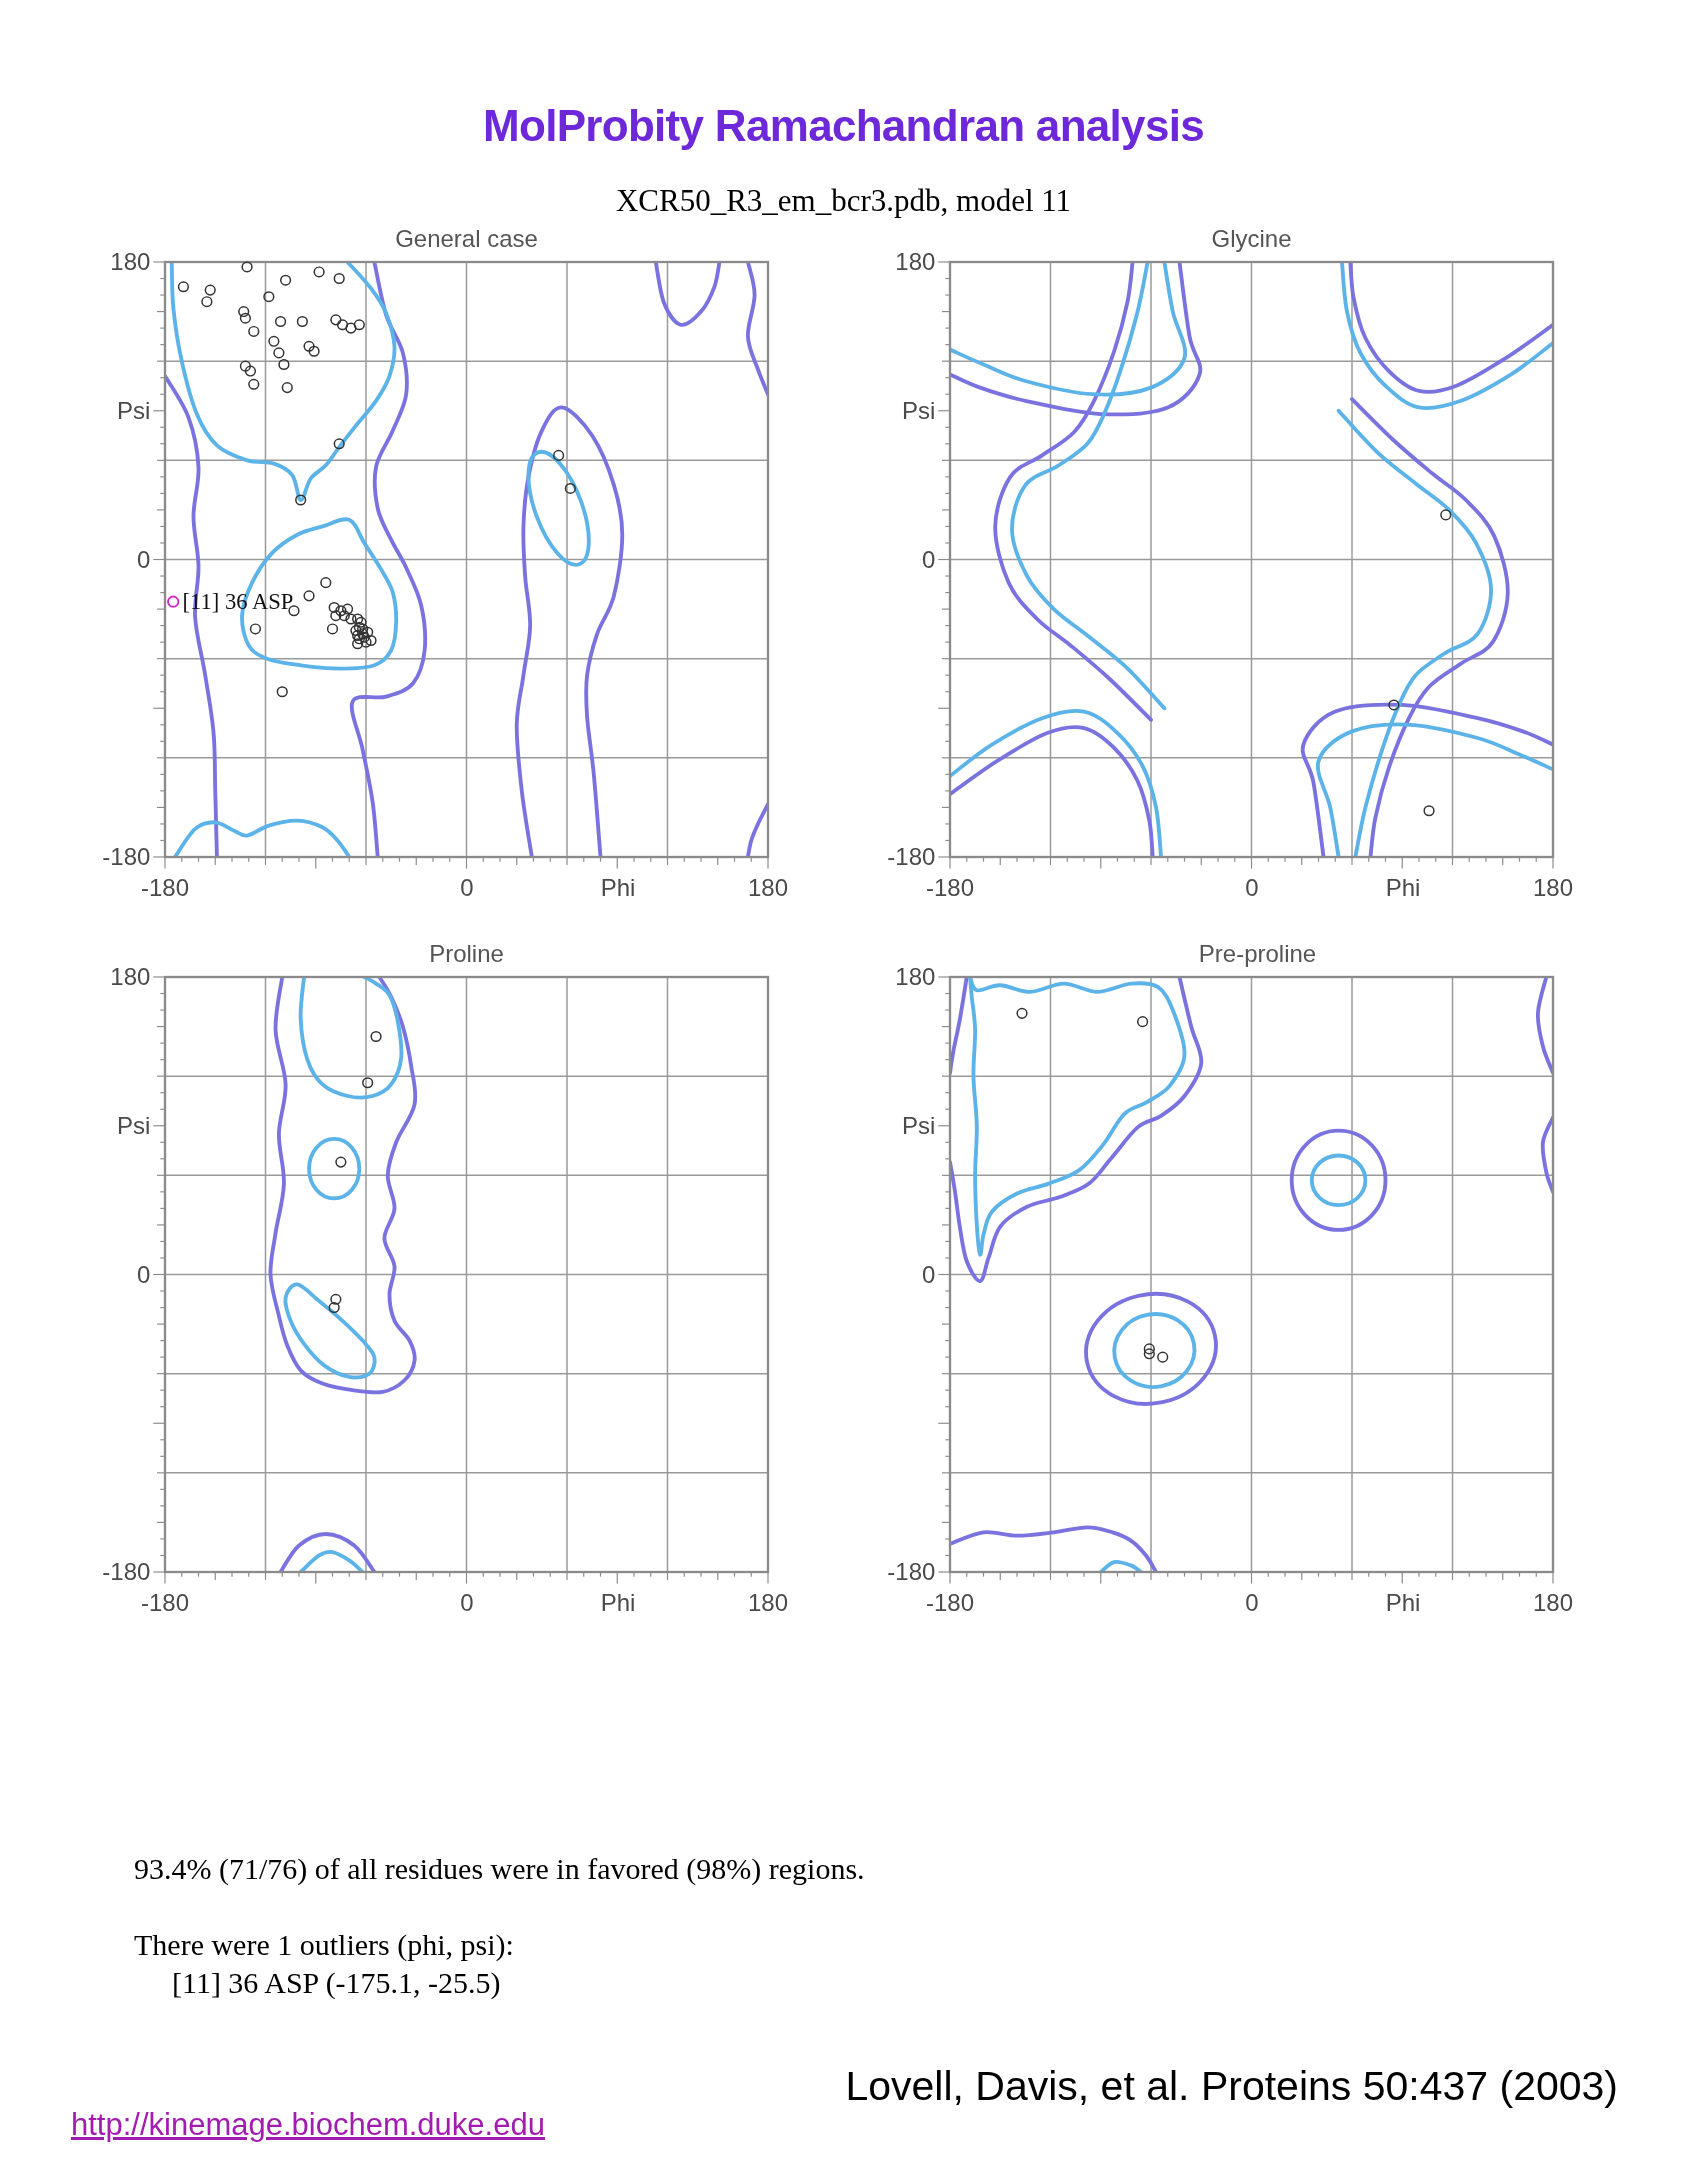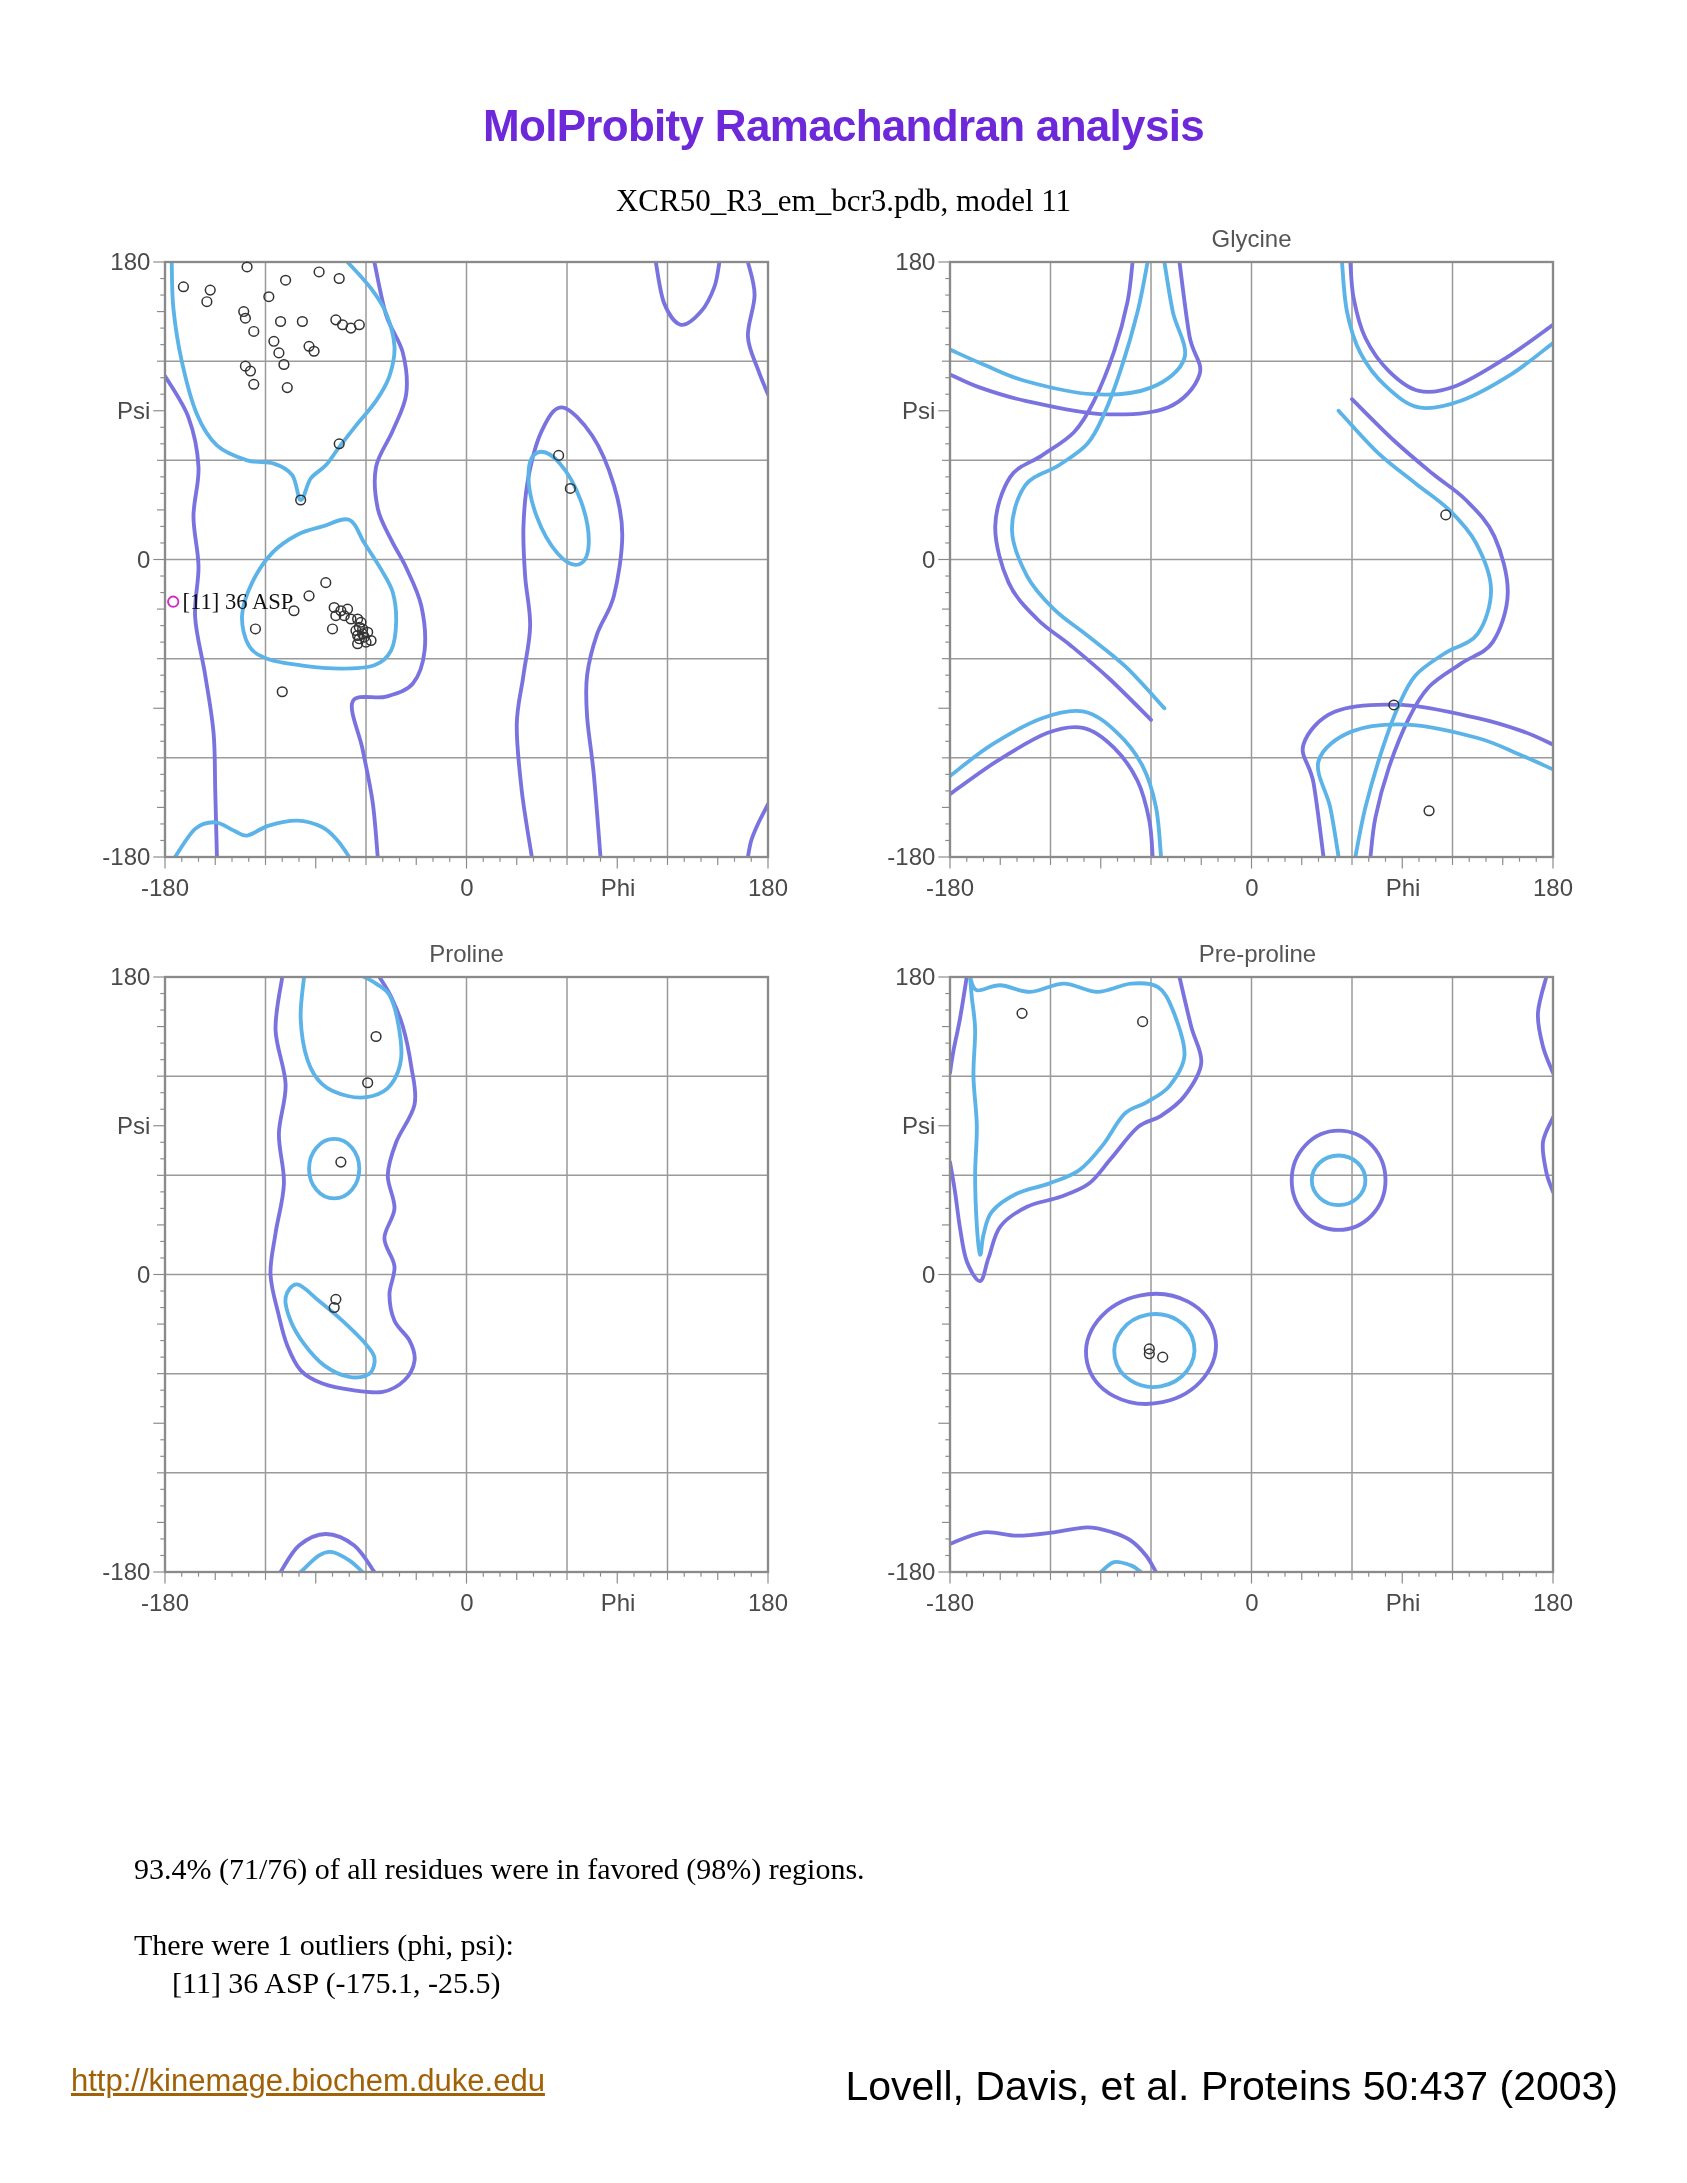--- a/index.html
+++ b/index.html
@@ -25,20 +25,21 @@
        text-decoration:underline;cursor:pointer;}
   .footer-citation{position:absolute;right:69px;top:2063px;font-size:41px;color:#000;}
 </style>
 </head>
 <body>
 
 <div class="main-title">MolProbity Ramachandran analysis</div>
 <div class="subtitle">XCR50_R3_em_bcr3.pdb, model 11</div>
 
 <div class="plot" style="left:165px;top:262px;">
+  <div class="plot-title" style="color: rgb(85, 85, 85);">General case</div>
   <div class="ylab" style="top: 0px; color: rgb(74, 74, 74);">180</div>
   <div class="ylab" style="top: 149px; color: rgb(74, 74, 74);">Psi</div>
   <div class="ylab" style="top: 298px; color: rgb(74, 74, 74);">0</div>
   <div class="ylab" style="top: 595px; color: rgb(74, 74, 74);">-180</div>
   <div class="xlab" style="left: 0px; color: rgb(74, 74, 74);">-180</div>
   <div class="xlab" style="left: 302px; color: rgb(74, 74, 74);">0</div>
   <div class="xlab" style="left: 453px; color: rgb(74, 74, 74);">Phi</div>
   <div class="xlab" style="left: 603px; color: rgb(74, 74, 74);">180</div>
   <svg class="plot-svg" viewBox="0 0 360 360" preserveAspectRatio="none">
       <defs>
@@ -586,15 +587,15 @@
       </g>
     </svg>
 </div>
 
 <div class="stats">
   <div>93.4% (71/76) of all residues were in favored (98%) regions.</div>
   <div class="gap">There were 1 outliers (phi, psi):</div>
   <div class="indent">[11]   36 ASP (-175.1, -25.5)</div>
 </div>
 
-<a class="footer-link" style="color: #a16207;">http://kinemage.biochem.duke.edu</a>
+<a class="footer-link" style="color: #a21caf; margin-top: 44px;">http://kinemage.biochem.duke.edu</a>
 <div class="footer-citation">Lovell, Davis, et al. Proteins 50:437 (2003)</div>
 
 
 </body></html>

